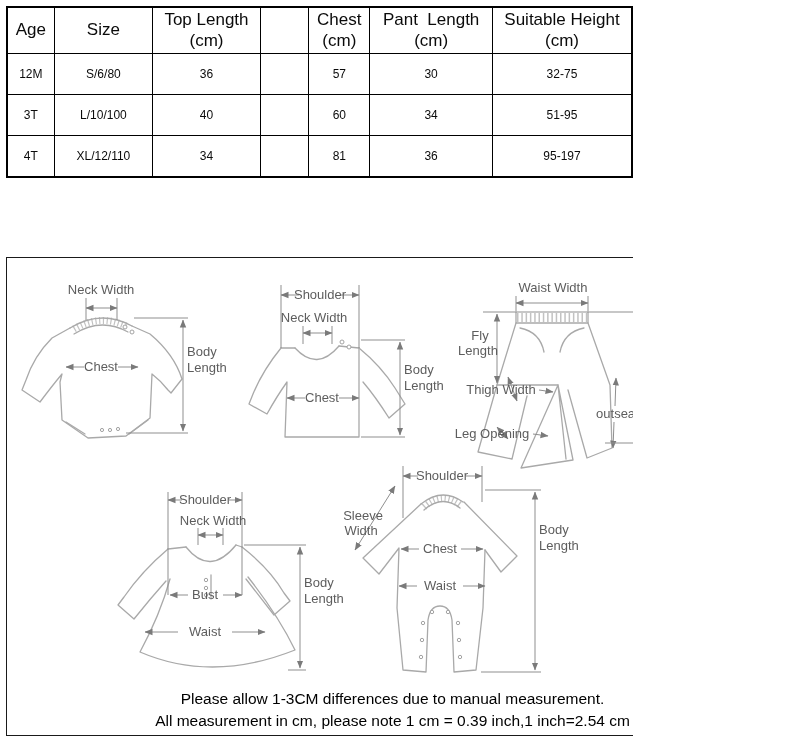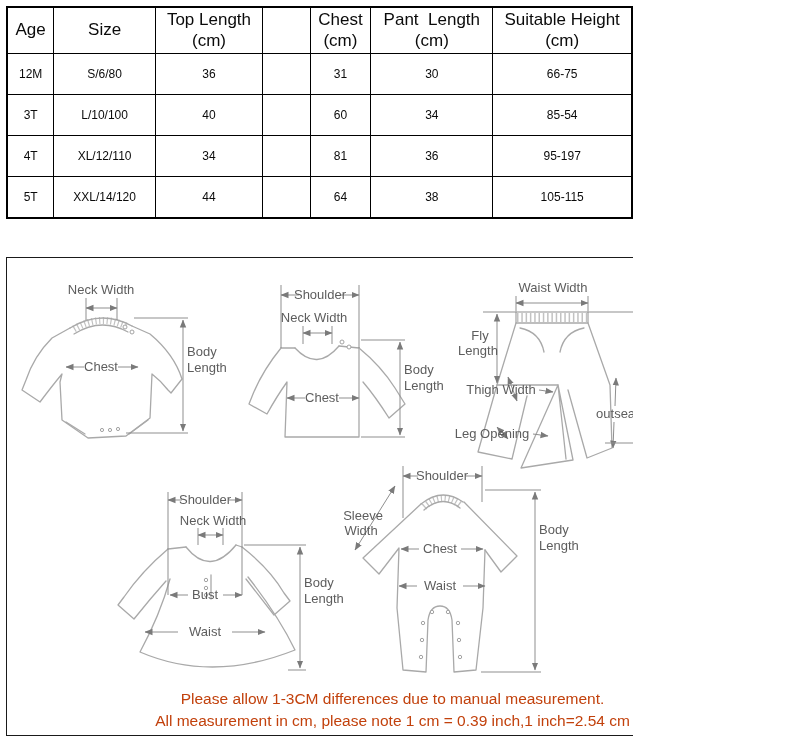--- a/index.html
+++ b/index.html
@@ -12,21 +12,21 @@
   table.size th,table.size td{border:1px solid #000;text-align:center;vertical-align:middle;
              color:#0a0a0a;font-weight:400;padding:0;}
   table.size th{height:45px;font-size:17px;line-height:1.18;}
   table.size td{height:40px;font-size:12px;}
   table.size th div{white-space:pre;}
 
   
   .diagram-box{position:absolute;left:6px;top:257px;width:771px;height:477px;
                border:1px solid #1a1a1a;background:#fff;}
   .footer{position:absolute;left:0;bottom:3px;width:771px;text-align:center;
-          color:#c2410c;font-size:15.5px;line-height:1.42;}
+          color:#000000;font-size:15.5px;line-height:1.42;}
 
   
   svg.dia{position:absolute;overflow:visible;font-family:"Liberation Sans",sans-serif;}
   .g path,.g line{stroke:#a9a9a9;stroke-width:1.3;fill:none;stroke-linecap:round;stroke-linejoin:round;}
   .d line,.d path{stroke:#8f8f8f;stroke-width:1;fill:none;}
   .rib{stroke:#c2c2c2;stroke-width:7;fill:none;stroke-dasharray:1.2 2.6;}
   .ribband{stroke:#c2c2c2;stroke-width:9;fill:none;stroke-dasharray:1.5 2.8;}
   .lbl{fill:#5d5d5d;font-size:13px;}
   .snap circle{fill:#fff;stroke:#a3a3a3;stroke-width:1;}
 </style>
@@ -73,51 +73,42 @@
             <div>(cm)</div>
           </th>
       </tr>
     </thead>
     <tbody>
       <tr>
         <td>12M</td>
         <td>S/6/80</td>
         <td>36</td>
         <td></td>
-        <td>31</td>
+        <td>57</td>
         <td>30</td>
-        <td>66-75</td>
+        <td>32-75</td>
       </tr>
       <tr>
         <td>3T</td>
         <td>L/10/100</td>
         <td>40</td>
         <td></td>
         <td>60</td>
         <td>34</td>
-        <td>85-54</td>
+        <td>51-95</td>
       </tr>
       <tr>
         <td>4T</td>
         <td>XL/12/110</td>
         <td>34</td>
         <td></td>
         <td>81</td>
         <td>36</td>
         <td>95-197</td>
       </tr>
-      <tr>
-        <td>5T</td>
-        <td>XXL/14/120</td>
-        <td>44</td>
-        <td></td>
-        <td>64</td>
-        <td>38</td>
-        <td>105-115</td>
-      </tr>
     </tbody>
   </table>
 
   <div class="diagram-box">
     <div class="footer">
       <div>Please allow 1-3CM differences due to manual measurement.</div>
       <div>All measurement in cm, please note 1 cm = 0.39 inch,1 inch=2.54 cm</div>
     </div>
   </div>
 

